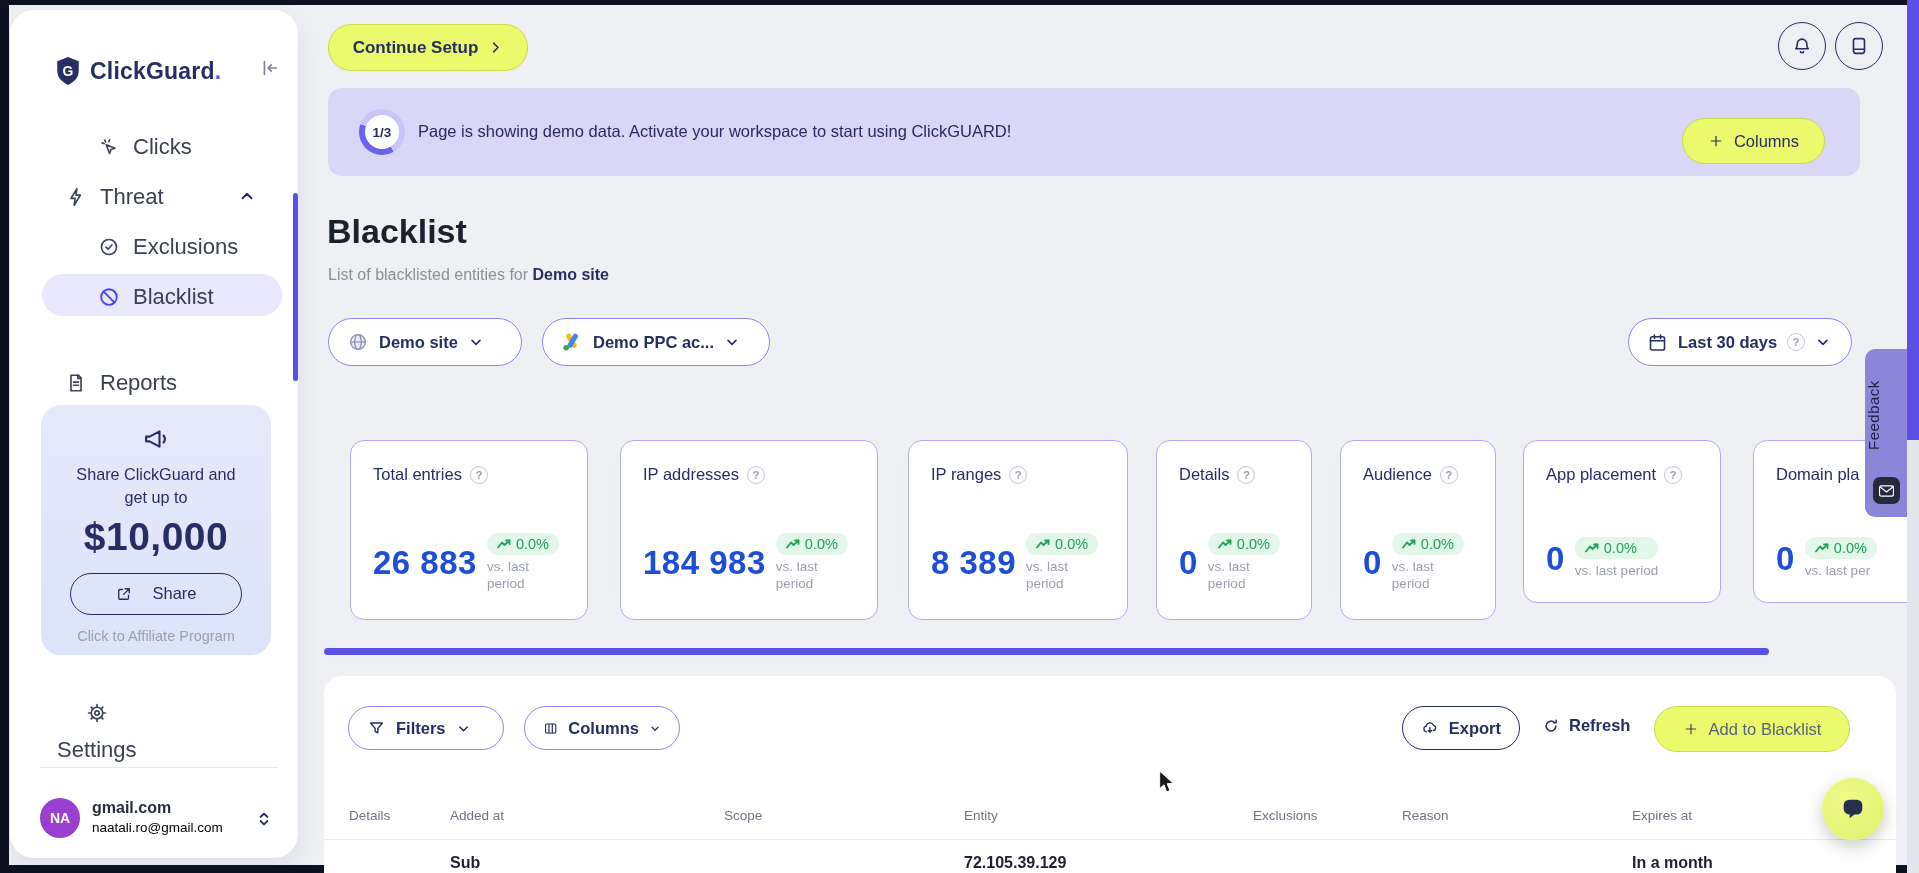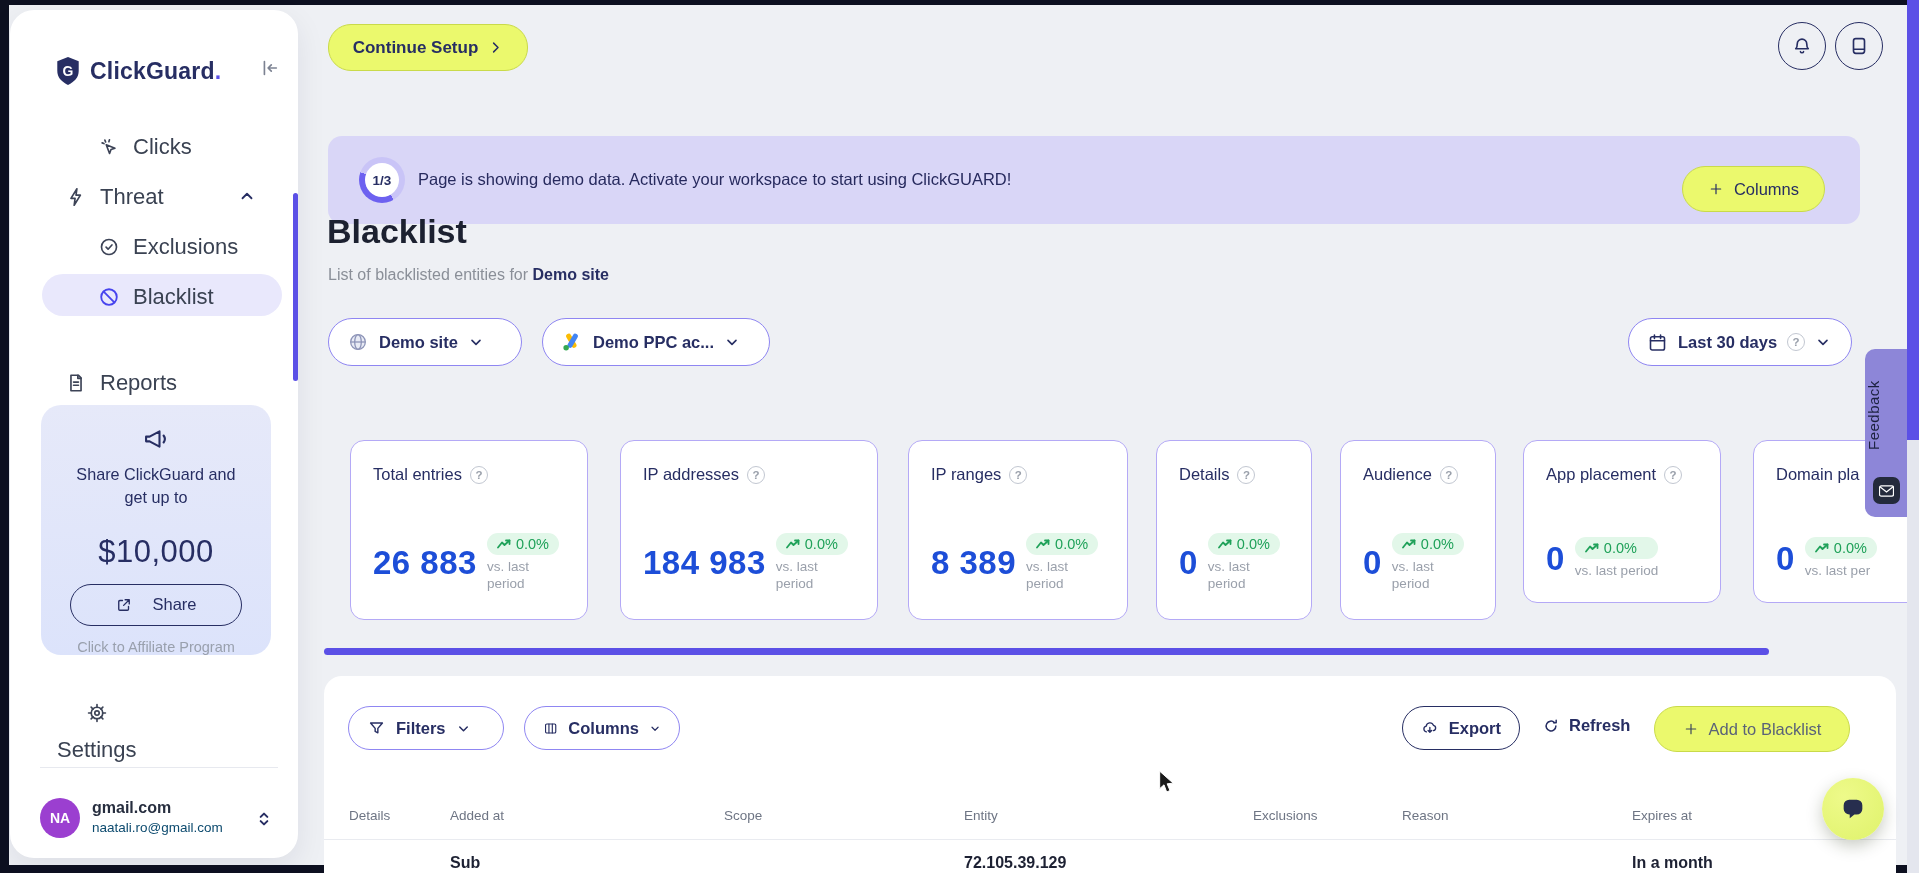--- a/index.html
+++ b/index.html
@@ -13,40 +13,40 @@
   .sidebar{position:absolute;left:10px;top:10px;width:288px;height:848px;background:#fff;
            border-radius:24px;box-shadow:0 10px 30px rgba(20,24,60,.08);}
   .logo-row{position:absolute;left:45px;top:46px;display:flex;align-items:center;gap:9px;}
   .logo-text{font-size:23px;font-weight:bold;color:#272e63;letter-spacing:.2px;}
   .logo-text b{color:#5b50e6;}
   .nav-item{position:absolute;display:flex;align-items:center;gap:13px;font-size:22px;color:#3a4252;cursor:pointer;}
   .nav-active{position:absolute;left:32px;width:240px;height:42px;background:#e9e8fc;border-radius:21px;}
   .promo{position:absolute;left:31px;top:395px;width:230px;height:250px;border-radius:20px;
          background:linear-gradient(180deg,#e6e9f9,#dce3fb);text-align:center;color:#272e63;}
   .promo-line{font-size:16.2px;line-height:1.45;padding:0 24px;margin-top:6px;}
-  .promo-amount{font-size:31px;font-weight:normal;margin-top:24px;letter-spacing:.5px;}
+  .promo-amount{font-size:39px;font-weight:bold;margin-top:5px;letter-spacing:.5px;}
   .share-btn{margin:14px auto 0;width:170px;height:40px;border-radius:21px;border:1.6px solid #272e63;
              display:flex;align-items:center;justify-content:center;gap:19px;font-size:16.5px;cursor:pointer;}
   .promo-aff{font-size:14.5px;color:#99a0ad;margin-top:13px;}
   .divider{position:absolute;left:30px;top:757px;width:238px;height:1px;background:#e7e9ef;}
   .avatar{position:absolute;left:30px;top:788px;width:40px;height:40px;border-radius:50%;background:#9b3fd0;
           color:#fff;font-size:14px;font-weight:bold;display:flex;align-items:center;justify-content:center;}
   
   .pill{position:absolute;height:48px;border-radius:24px;border:1.5px solid #8f86f2;background:#fff;
         display:flex;align-items:center;gap:10px;padding:0 18px;font-size:16.5px;color:#272e63;
         font-weight:600;box-sizing:border-box;cursor:pointer;}
   .lime{background:#ebf96d;border:1px solid #c9da4a;border-radius:23px;display:flex;align-items:center;
         justify-content:center;gap:10px;cursor:pointer;}
   .circle-btn{position:absolute;width:46px;height:46px;border-radius:50%;border:1.5px solid #272e63;
               display:flex;align-items:center;justify-content:center;cursor:pointer;background:transparent;}
   .help-circle{display:inline-flex;width:18px;height:18px;border:1.5px solid #c2c7d1;border-radius:50%;
                color:#9aa0ab;font-size:11.5px;font-weight:bold;align-items:center;justify-content:center;
                box-sizing:border-box;cursor:pointer;}
   
-  .banner{position:absolute;left:328px;top:88px;width:1532px;height:88px;background:#d9d6f7;border-radius:14px;margin-top:48px;}
+  .banner{position:absolute;left:328px;top:88px;width:1532px;height:88px;background:#d9d6f7;border-radius:14px;}
   .ring{position:absolute;left:31px;top:21px;width:46px;height:46px;border-radius:50%;
         background:conic-gradient(from 150deg,#6d61f0 0deg 140deg,#c9c4f7 140deg 360deg);
         display:flex;align-items:center;justify-content:center;}
   .ring-inner{width:34px;height:34px;background:#fff;border-radius:50%;display:flex;align-items:center;
               justify-content:center;font-size:13.5px;font-weight:bold;color:#272e63;}
   
   .stat-card{position:absolute;top:440px;height:180px;background:#fff;border:1.5px solid #b4a9f6;
              border-radius:14px;box-sizing:border-box;}
   .stat-title{position:absolute;left:22px;top:24px;display:flex;align-items:center;gap:8px;
               font-size:16.5px;color:#272e63;white-space:nowrap;}
@@ -166,21 +166,21 @@
       <path d="M12 2.8v3M12 18.2v3M21.2 12h-3M5.8 12h-3M18.4 5.6l-2.1 2.1M7.7 16.3l-2.1 2.1M18.4 18.4l-2.1-2.1M7.7 7.7 5.6 5.6"></path>
     </svg>
     <span>Settings</span>
   </div>
 
   <div class="divider"></div>
 
   <div>
     <div class="avatar">NA</div>
     <div class="abs" style="left:82px;top:789px;font-size:16px;font-weight:bold;color:#272e3f;">gmail.com</div>
-    <div class="abs" style="left:82px;top:810px;font-size:13.5px;color:#0c4a6e;text-align:right;">naatali.ro@gmail.com</div>
+    <div class="abs" style="left:82px;top:810px;font-size:13.5px;color:#000000;text-align:right;">naatali.ro@gmail.com</div>
     <span class="abs" style="left:244px;top:797px;">
       <svg class="ic" width="20" height="24" viewBox="0 0 24 24" style="stroke:#272e63;stroke-width:2.4;">
         <path d="M8 9.5 12 5.5l4 4M8 14.5l4 4 4-4"></path>
       </svg>
     </span>
   </div>
 </div>
 
 <div class="abs" style="left:293px;top:193px;width:5px;height:188px;border-radius:3px;background:#5b50e6;"></div>
 

